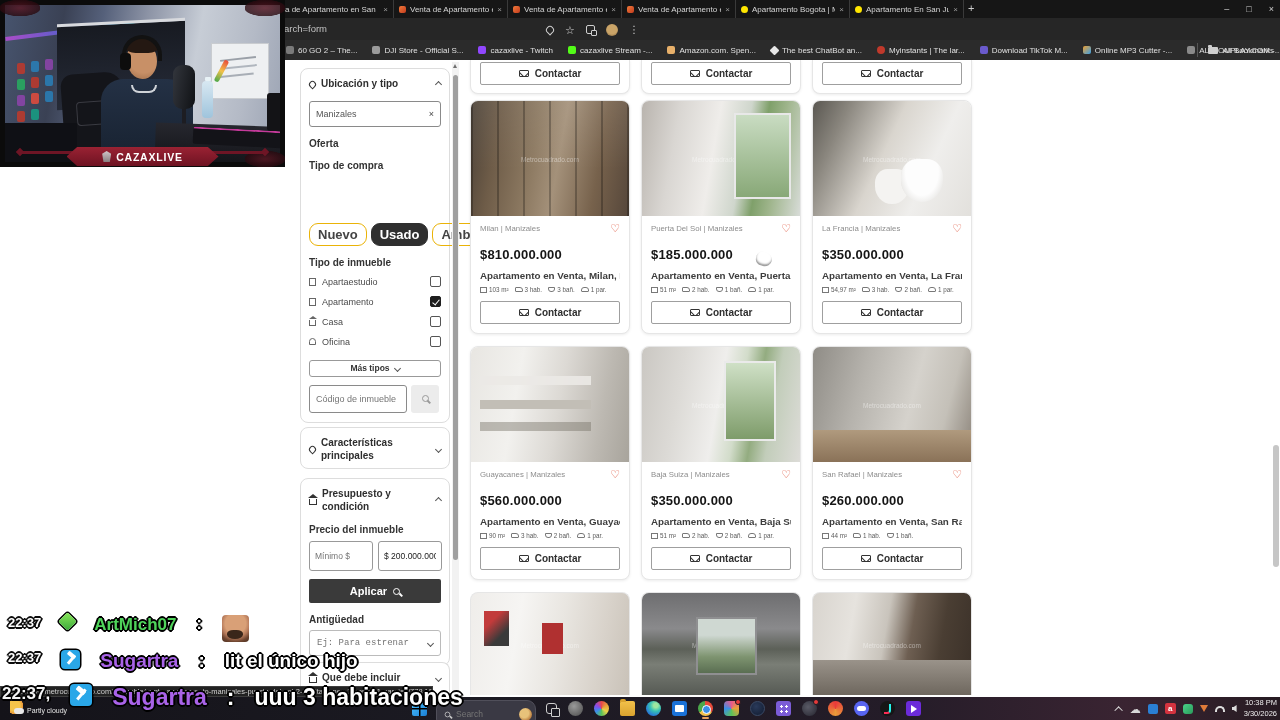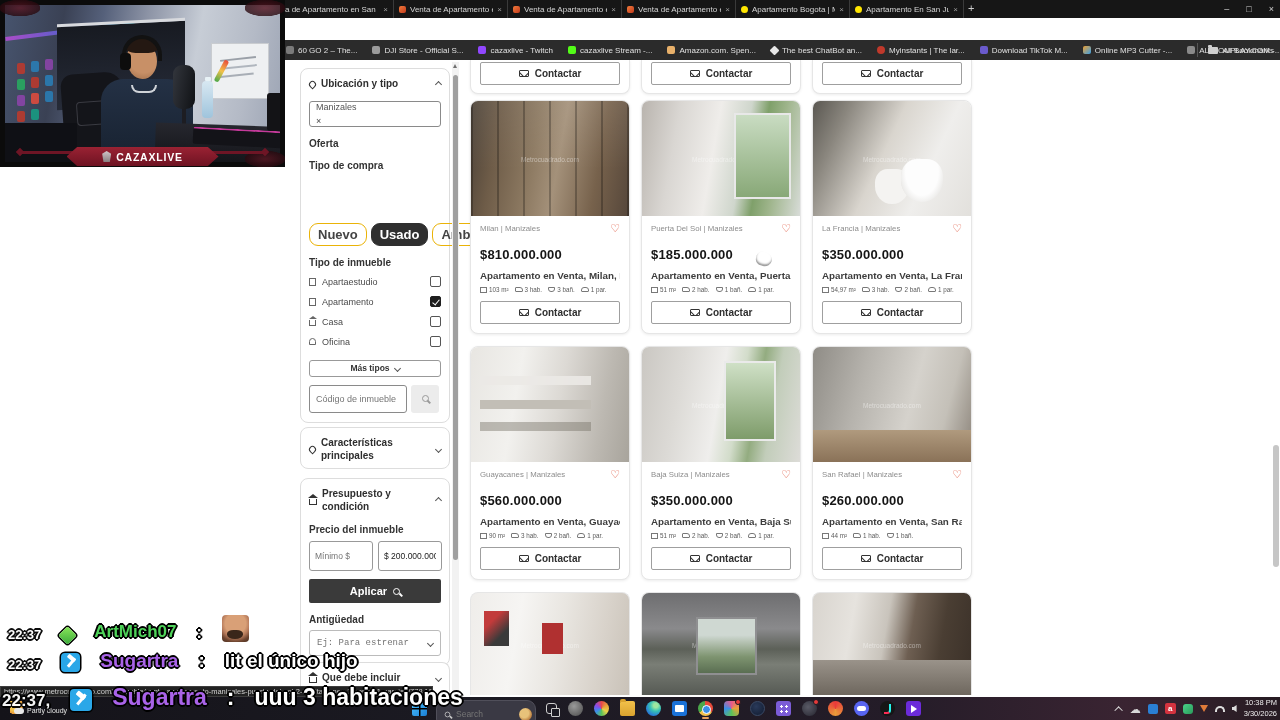--- a/index.html
+++ b/index.html
@@ -44,21 +44,21 @@
 
   
   .section { position:absolute; left:300px; width:150px; background:#fff; border:1px solid #ddd; border-radius:8px; padding:9px 8px; }
   .sec-head { display:flex; align-items:center; gap:5px; }
   .sec-title { font-size:10px; font-weight:700; color:#2e2e2e; flex:1; line-height:1.25; }
   .chev { width:5px; height:5px; border-right:1.5px solid #555; border-bottom:1.5px solid #555; transform:rotate(45deg); flex:none; }
   .chev.up { transform:rotate(-135deg); }
   .pin-dk { width:7px; height:7px; border:1.5px solid #333; border-radius:50% 50% 50% 0; transform:rotate(-45deg); flex:none; }
   .house-dk { width:8px; height:6px; border:1.5px solid #333; border-top:none; position:relative; flex:none; margin-top:3px; }
   .house-dk::before { content:''; position:absolute; left:-2px; top:-5px; border-left:5px solid transparent; border-right:5px solid transparent; border-bottom:4px solid #333; }
-  .searchbox { margin-top:10px; height:26px; border:1px solid #8a8a8a; border-radius:3px; display:flex; align-items:flex-start; padding:0 6px; gap:4px;flex-direction:column; }
+  .searchbox { margin-top:10px; height:26px; border:1px solid #8a8a8a; border-radius:3px; display:flex; align-items:center; padding:0 6px; gap:4px; }
   .searchbox input { flex:1; min-width:0; border:none; outline:none; font-size:9px; color:#555; font-family:inherit; background:transparent; }
   .searchbox .x { color:#444; font-size:9px; }
   .flabel { margin-top:11px; font-size:10px; font-weight:700; color:#333; }
   .offer-row { margin-top:6px; display:flex; gap:6px; }
   .offer-btn { width:64px; height:42px; border:1px solid #bbb; border-radius:4px; background:#fff; display:flex; flex-direction:column; justify-content:center; padding-left:7px; gap:4px; font-size:8.5px; color:#333; }
   .offer-btn.dark { background:#3a3a3a; border-color:#3a3a3a; color:#fff; font-weight:700; }
   .key-ic { width:9px; height:5px; border:1.2px solid #444; border-radius:3px; position:relative; }
   .key-ic::after { content:''; position:absolute; right:-5px; top:1px; width:5px; height:1.2px; background:#444; }
   .home-w { width:8px; height:6px; border:1.2px solid #fff; border-top:none; position:relative; margin-top:3px; }
   .home-w::before { content:''; position:absolute; left:-2px; top:-4px; border-left:5px solid transparent; border-right:5px solid transparent; border-bottom:3px solid #fff; }
@@ -225,21 +225,21 @@
   .banner-line::after { content:''; position:absolute; top:-2px; width:6px; height:6px; background:#6e1525; transform:rotate(45deg); }
   .bl-l { left:20px; } .bl-l::after { left:-3px; }
   .bl-r { right:20px; } .bl-r::after { right:-3px; }
   .banner { position:absolute; left:50%; transform:translateX(-50%); bottom:1px; width:152px; height:19px;
     background:linear-gradient(#9a2233,#6e1322); clip-path:polygon(7% 0,93% 0,100% 50%,93% 100%,7% 100%,0 50%);
     display:flex; align-items:center; justify-content:center; gap:5px; color:#fff; font-size:10.5px; font-weight:800; letter-spacing:.8px; }
   .blogo { width:9px; height:11px; background:linear-gradient(#d8d8d8,#8a8a8a); clip-path:polygon(50% 0,100% 25%,85% 100%,15% 100%,0 25%); opacity:.9; }
 
   
   .chat { position:absolute; left:0; top:0; width:1280px; height:720px; z-index:60; pointer-events:none; }
-  .cmsg { position:absolute; display:flex; align-items:flex-end; gap:20px; white-space:nowrap; }
+  .cmsg { position:absolute; display:flex; align-items:flex-start; gap:20px; white-space:nowrap; }
   .ot { text-shadow:-2px 0 0 #000, 2px 0 0 #000, 0 -2px 0 #000, 0 2px 0 #000, -1px -1px 0 #000, 1px 1px 0 #000, 1px -1px 0 #000, -1px 1px 0 #000; }
   .ctime { color:#fff; opacity:.95; font-weight:700; }
   .cname-g { color:#4fd35a; font-weight:800; }
   .cname-p { color:#a963e8; font-weight:800; }
   .ctext { color:#fff; font-weight:800; }
   .badge-vip { width:13px; height:13px; background:linear-gradient(135deg,#8ae85a,#3aa83a); transform:rotate(45deg); border-radius:2px; box-shadow:0 0 0 1.5px #000; flex:none; }
   .badge-mod { background:#2aa7e8; border-radius:4px; position:relative; box-shadow:0 0 0 1.5px #000; flex:none; }
   .badge-mod::before { content:''; position:absolute; left:45%; top:20%; width:14%; height:58%; background:#fff; transform:rotate(40deg); }
   .badge-mod::after { content:''; position:absolute; left:28%; top:18%; width:46%; height:22%; background:#fff; transform:rotate(40deg); border-radius:1px; }
   .emote { width:27px; height:27px; border-radius:4px; flex:none;
@@ -287,20 +287,30 @@
       </div>
     </div>
     <span class="newtab">+</span>
     <div class="wincontrols">
       <span>–</span>
       <span>□</span>
       <span>×</span>
     </div>
   </div>
 
+  <div class="toolbar">
+    <span class="addr-frag">arch=form</span>
+    <div class="tb-icons">
+      <span class="pin-ic"></span>
+      <span class="star-ic">☆</span>
+      <span class="grp-ic"></span>
+      <span class="avatar-ic"></span>
+      <span class="menu-ic">⋮</span>
+    </div>
+  </div>
 
   <div class="bookmarksbar">
     <div class="bms">
       <div class="bm">
           <span class="bdot bd1"></span>
           <span>60 GO 2 – The...</span>
         </div>
       <div class="bm">
           <span class="bdot bd2"></span>
           <span>DJI Store - Official S...</span>

